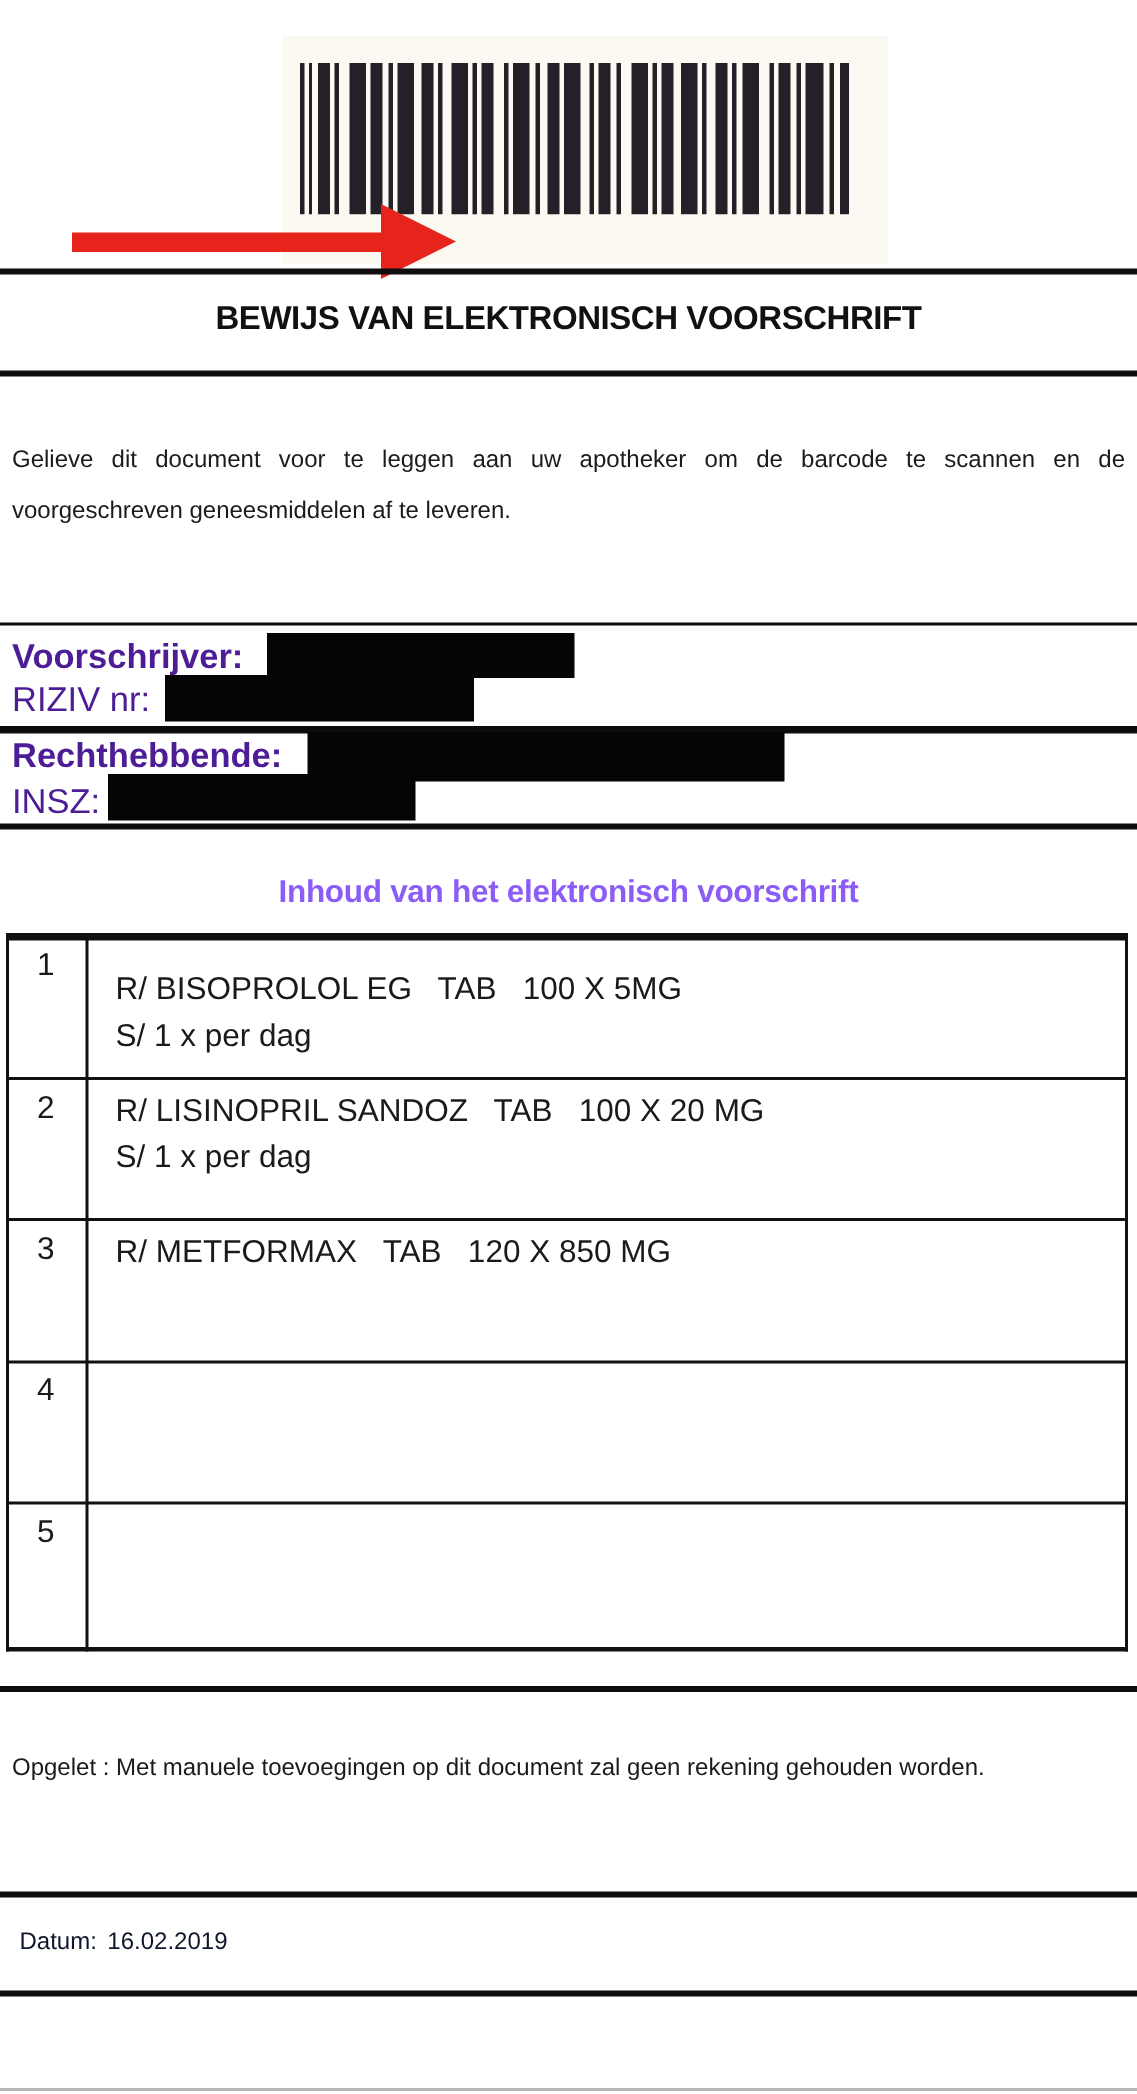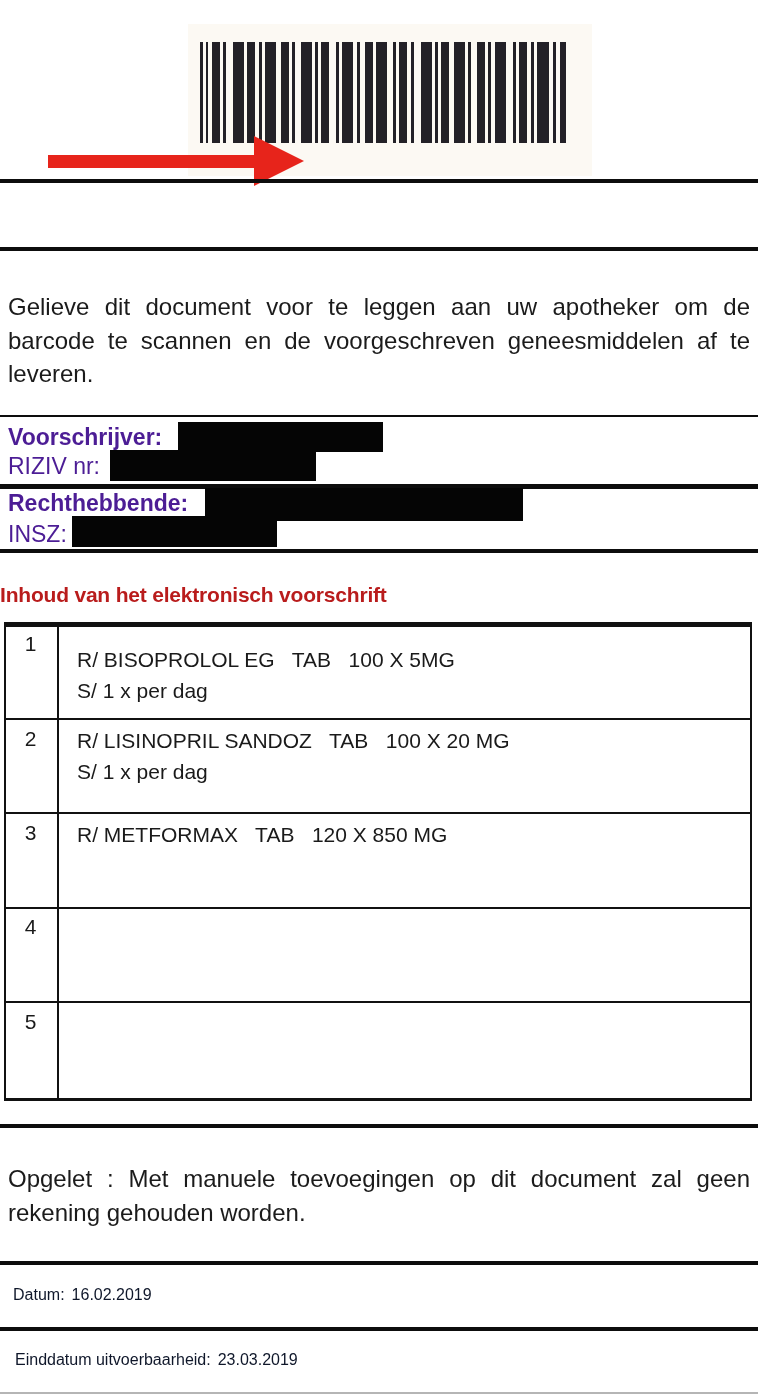--- a/index.html
+++ b/index.html
@@ -25,30 +25,30 @@
                 border-top:25px solid transparent; border-bottom:25px solid transparent;
                 border-left:50px solid #e7241b; }
 
   .rule { left:0; width:758px; background:#0d0d0d; }
   .rule-faint { left:0; width:758px; background:#b5b5b5; }
 
   .title { left:0; top:199px; width:758px; text-align:center;
            font-size:22px; font-weight:bold; letter-spacing:-0.3px; color:#111; }
 
   .para { left:8px; width:742px; text-align:justify;
-          font-size:24px; line-height:33.5px; color:#1b1b1b; }
+          font-size:16px; line-height:33.5px; color:#1b1b1b; }
   .intro { top:290px; }
   .warning { top:1162px; }
 
   .field-label { font-size:23px; color:#4c1d95; }
   .bold { font-weight:bold; }
   .redaction { background:#050505; }
 
-  .table-heading { left:0; top:583px; width:758px; 
-                   font-size:21px; font-weight:bold; letter-spacing:-0.2px; color:#b91c1c; }
+  .table-heading { left:0; top:583px; width:758px; text-align:center;
+                   font-size:21px; font-weight:bold; letter-spacing:-0.2px; color:#8b5cf6; }
 
   
   .t-line-h { left:4px; width:748px; background:#111; }
   .t-line-v { background:#111; }
   .row-num { left:4px; width:53px; text-align:center; font-size:21px; color:#1a1a1a; }
   .med-block { left:77px; width:660px; font-size:21px; line-height:31px;
                white-space:pre-wrap; color:#1a1a1a; }
 
   .foot-text { font-size:16px; color:#0f172a; }
   .foot-val { margin-left:7px; }
@@ -96,20 +96,21 @@
       <span class="bar" style="width: 12px; margin-right: 4px;"></span>
       <span class="bar" style="width: 3px; margin-right: 4px;"></span>
       <span class="bar" style="width: 6px; margin-right: 3px;"></span>
     </div>
 
   <div class="abs arrow-body" style="background: rgb(231, 36, 27);"></div>
   <div class="abs arrow-head" style="border-left-color: rgb(231, 36, 27);"></div>
 
   <div class="abs rule" style="top:179px;height:4px;"></div>
 
+  <div class="abs title">BEWIJS VAN ELEKTRONISCH VOORSCHRIFT</div>
 
   <div class="abs rule" style="top:247px;height:4px;"></div>
 
   <div class="abs para intro">Gelieve dit document voor te leggen aan uw apotheker om de barcode te scannen en de voorgeschreven geneesmiddelen af te leveren.</div>
 
   <div class="abs rule" style="top:415px;height:2px;"></div>
   <div class="abs field-label bold" style="left:8px;top:424px;">Voorschrijver:</div>
   <div class="abs redaction" style="left:178px;top:422px;width:205px;height:30px;"></div>
   <div class="abs field-label" style="left:8px;top:453px;">RIZIV nr:</div>
   <div class="abs redaction" style="left:110px;top:450px;width:206px;height:31px;"></div>
@@ -147,16 +148,15 @@
 
   <div class="abs row-num" style="top:1010px;">5</div>
 
   <div class="abs rule" style="top:1124px;height:4px;"></div>
   <div class="abs para warning">Opgelet : Met manuele toevoegingen op dit document zal geen rekening gehouden worden.</div>
 
   <div class="abs rule" style="top:1261px;height:4px;"></div>
   <div class="abs foot-text" style="left:13px;top:1286px;"><span>Datum:</span><span class="foot-val">16.02.2019</span></div>
 
   <div class="abs rule" style="top:1327px;height:4px;"></div>
-  <div class="abs foot-text" style="left:15px;top:1351px;"><span>Einddatum uitvoerbaarheid:</span><span class="foot-val">23.03.2019</span></div>
 
   <div class="abs rule-faint" style="top:1392px;height:2px;"></div>
 </div>
 
 </body></html>

